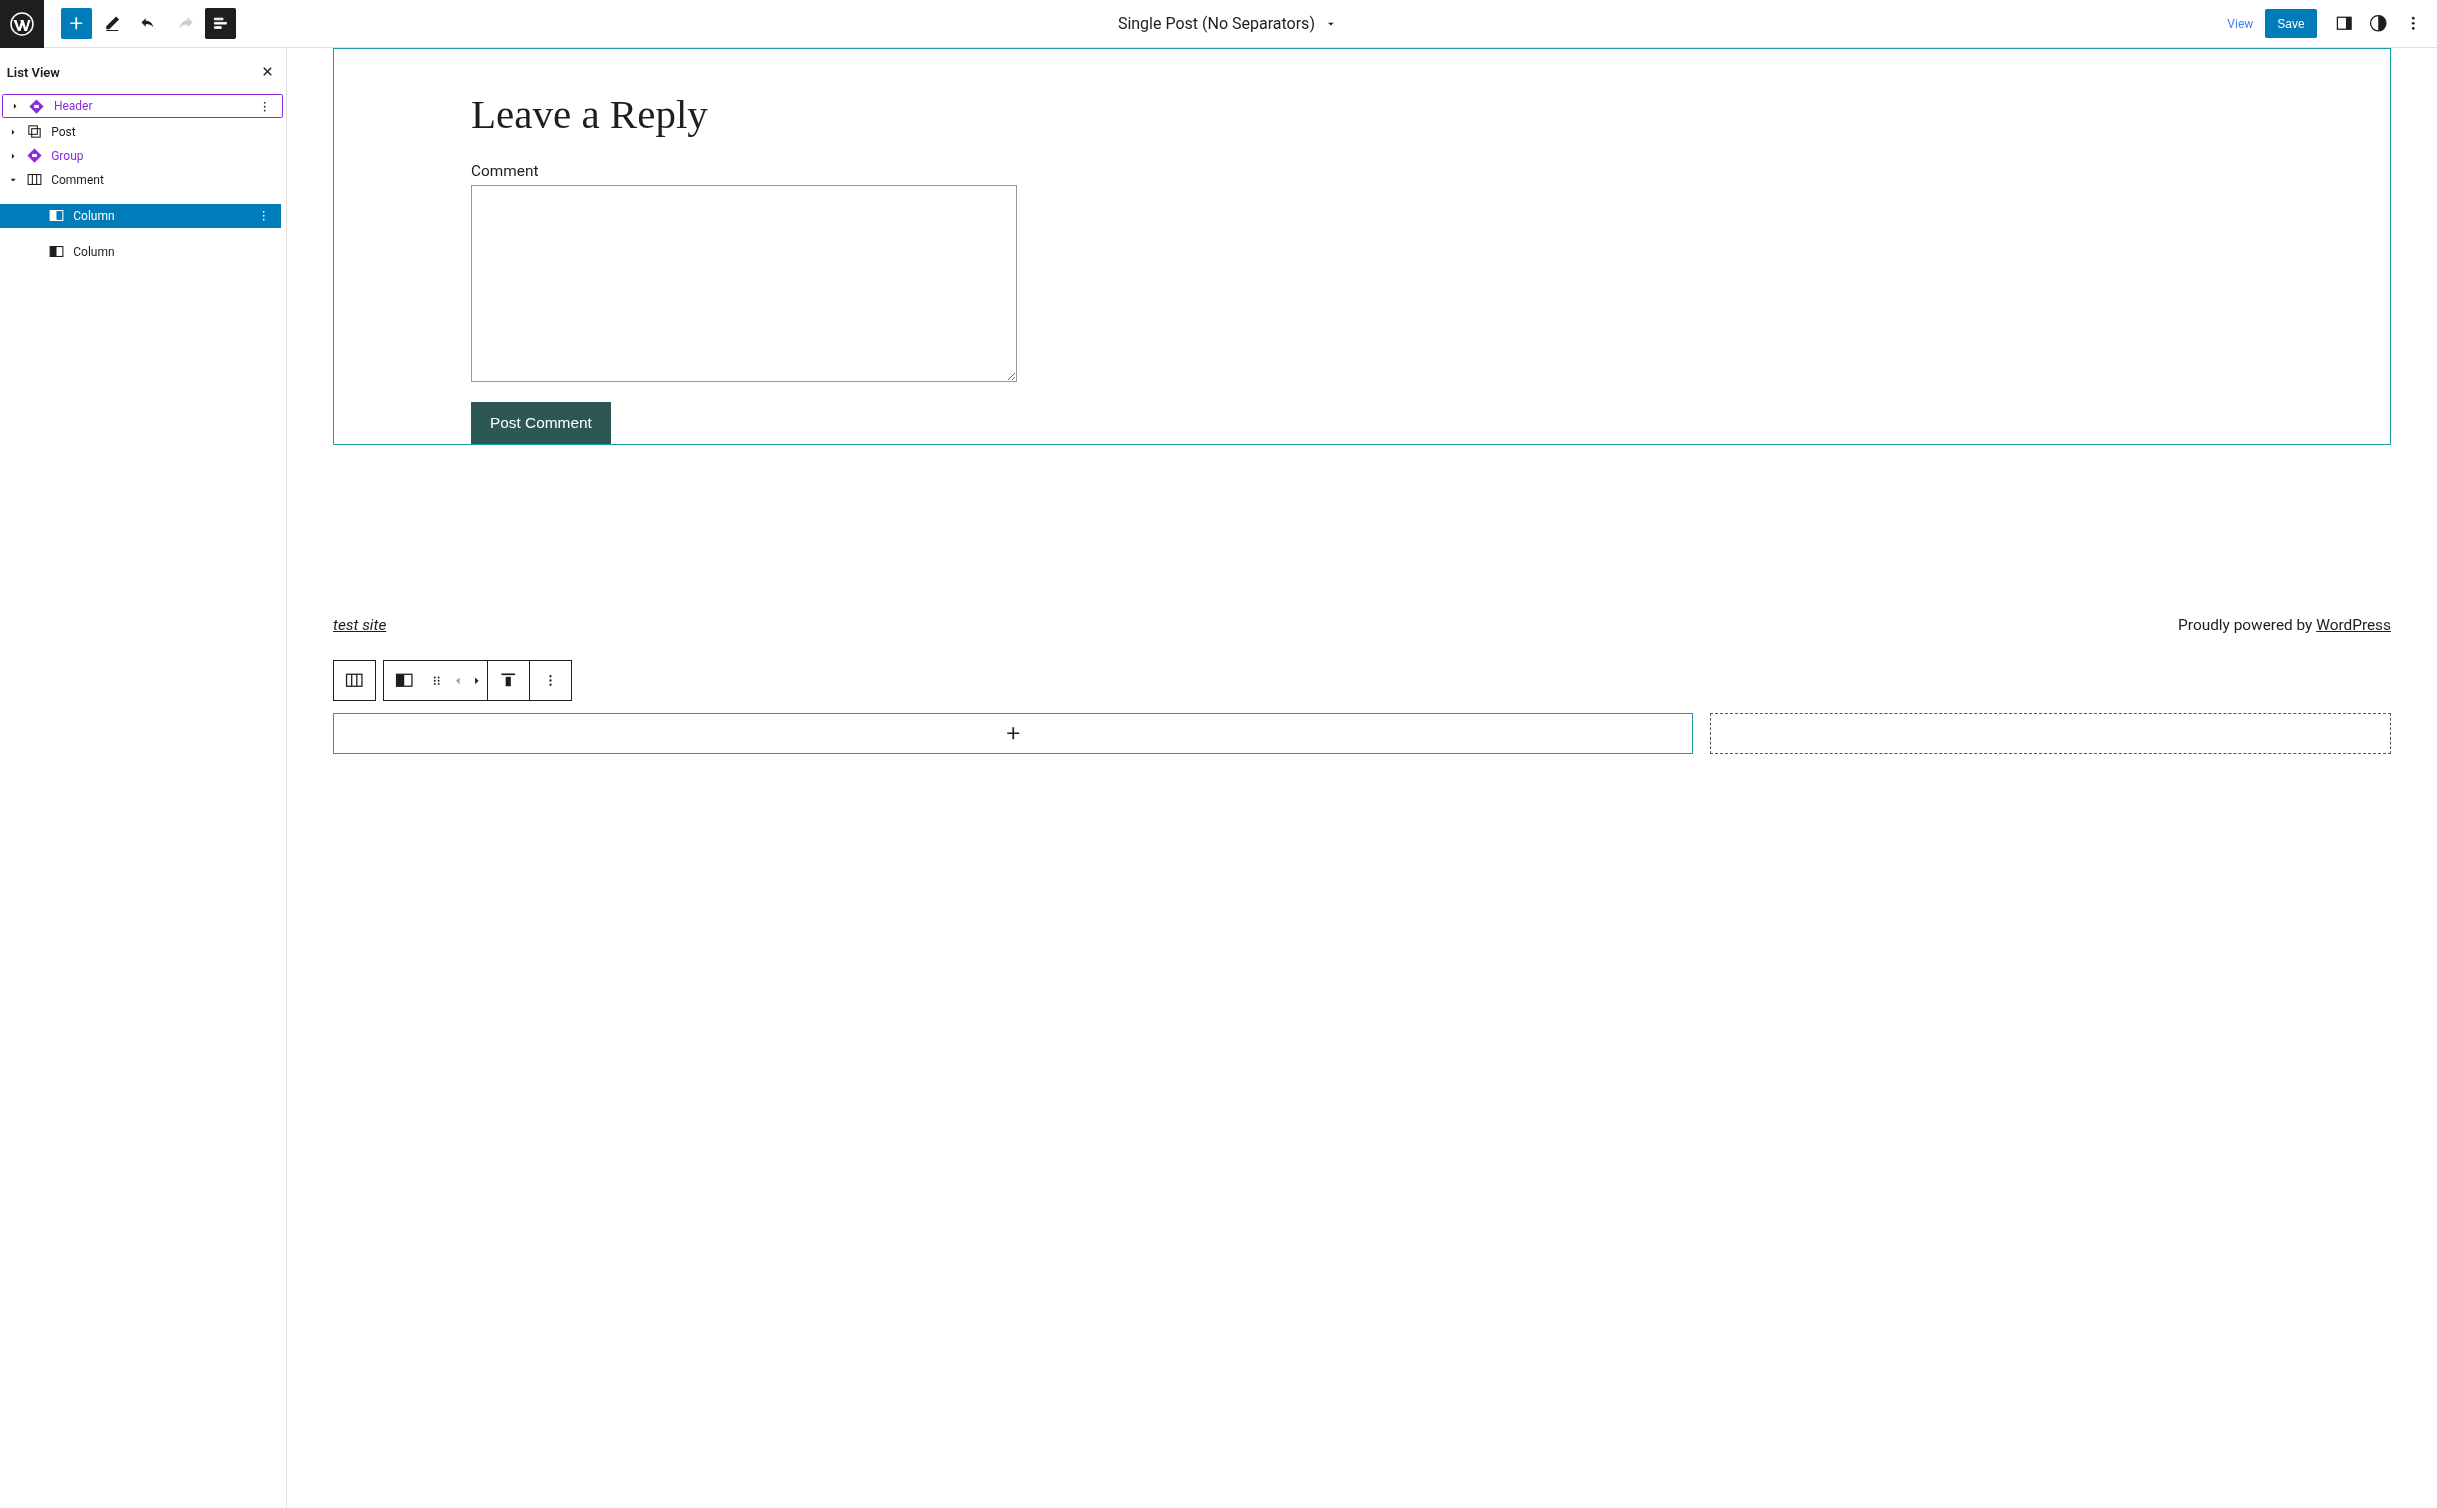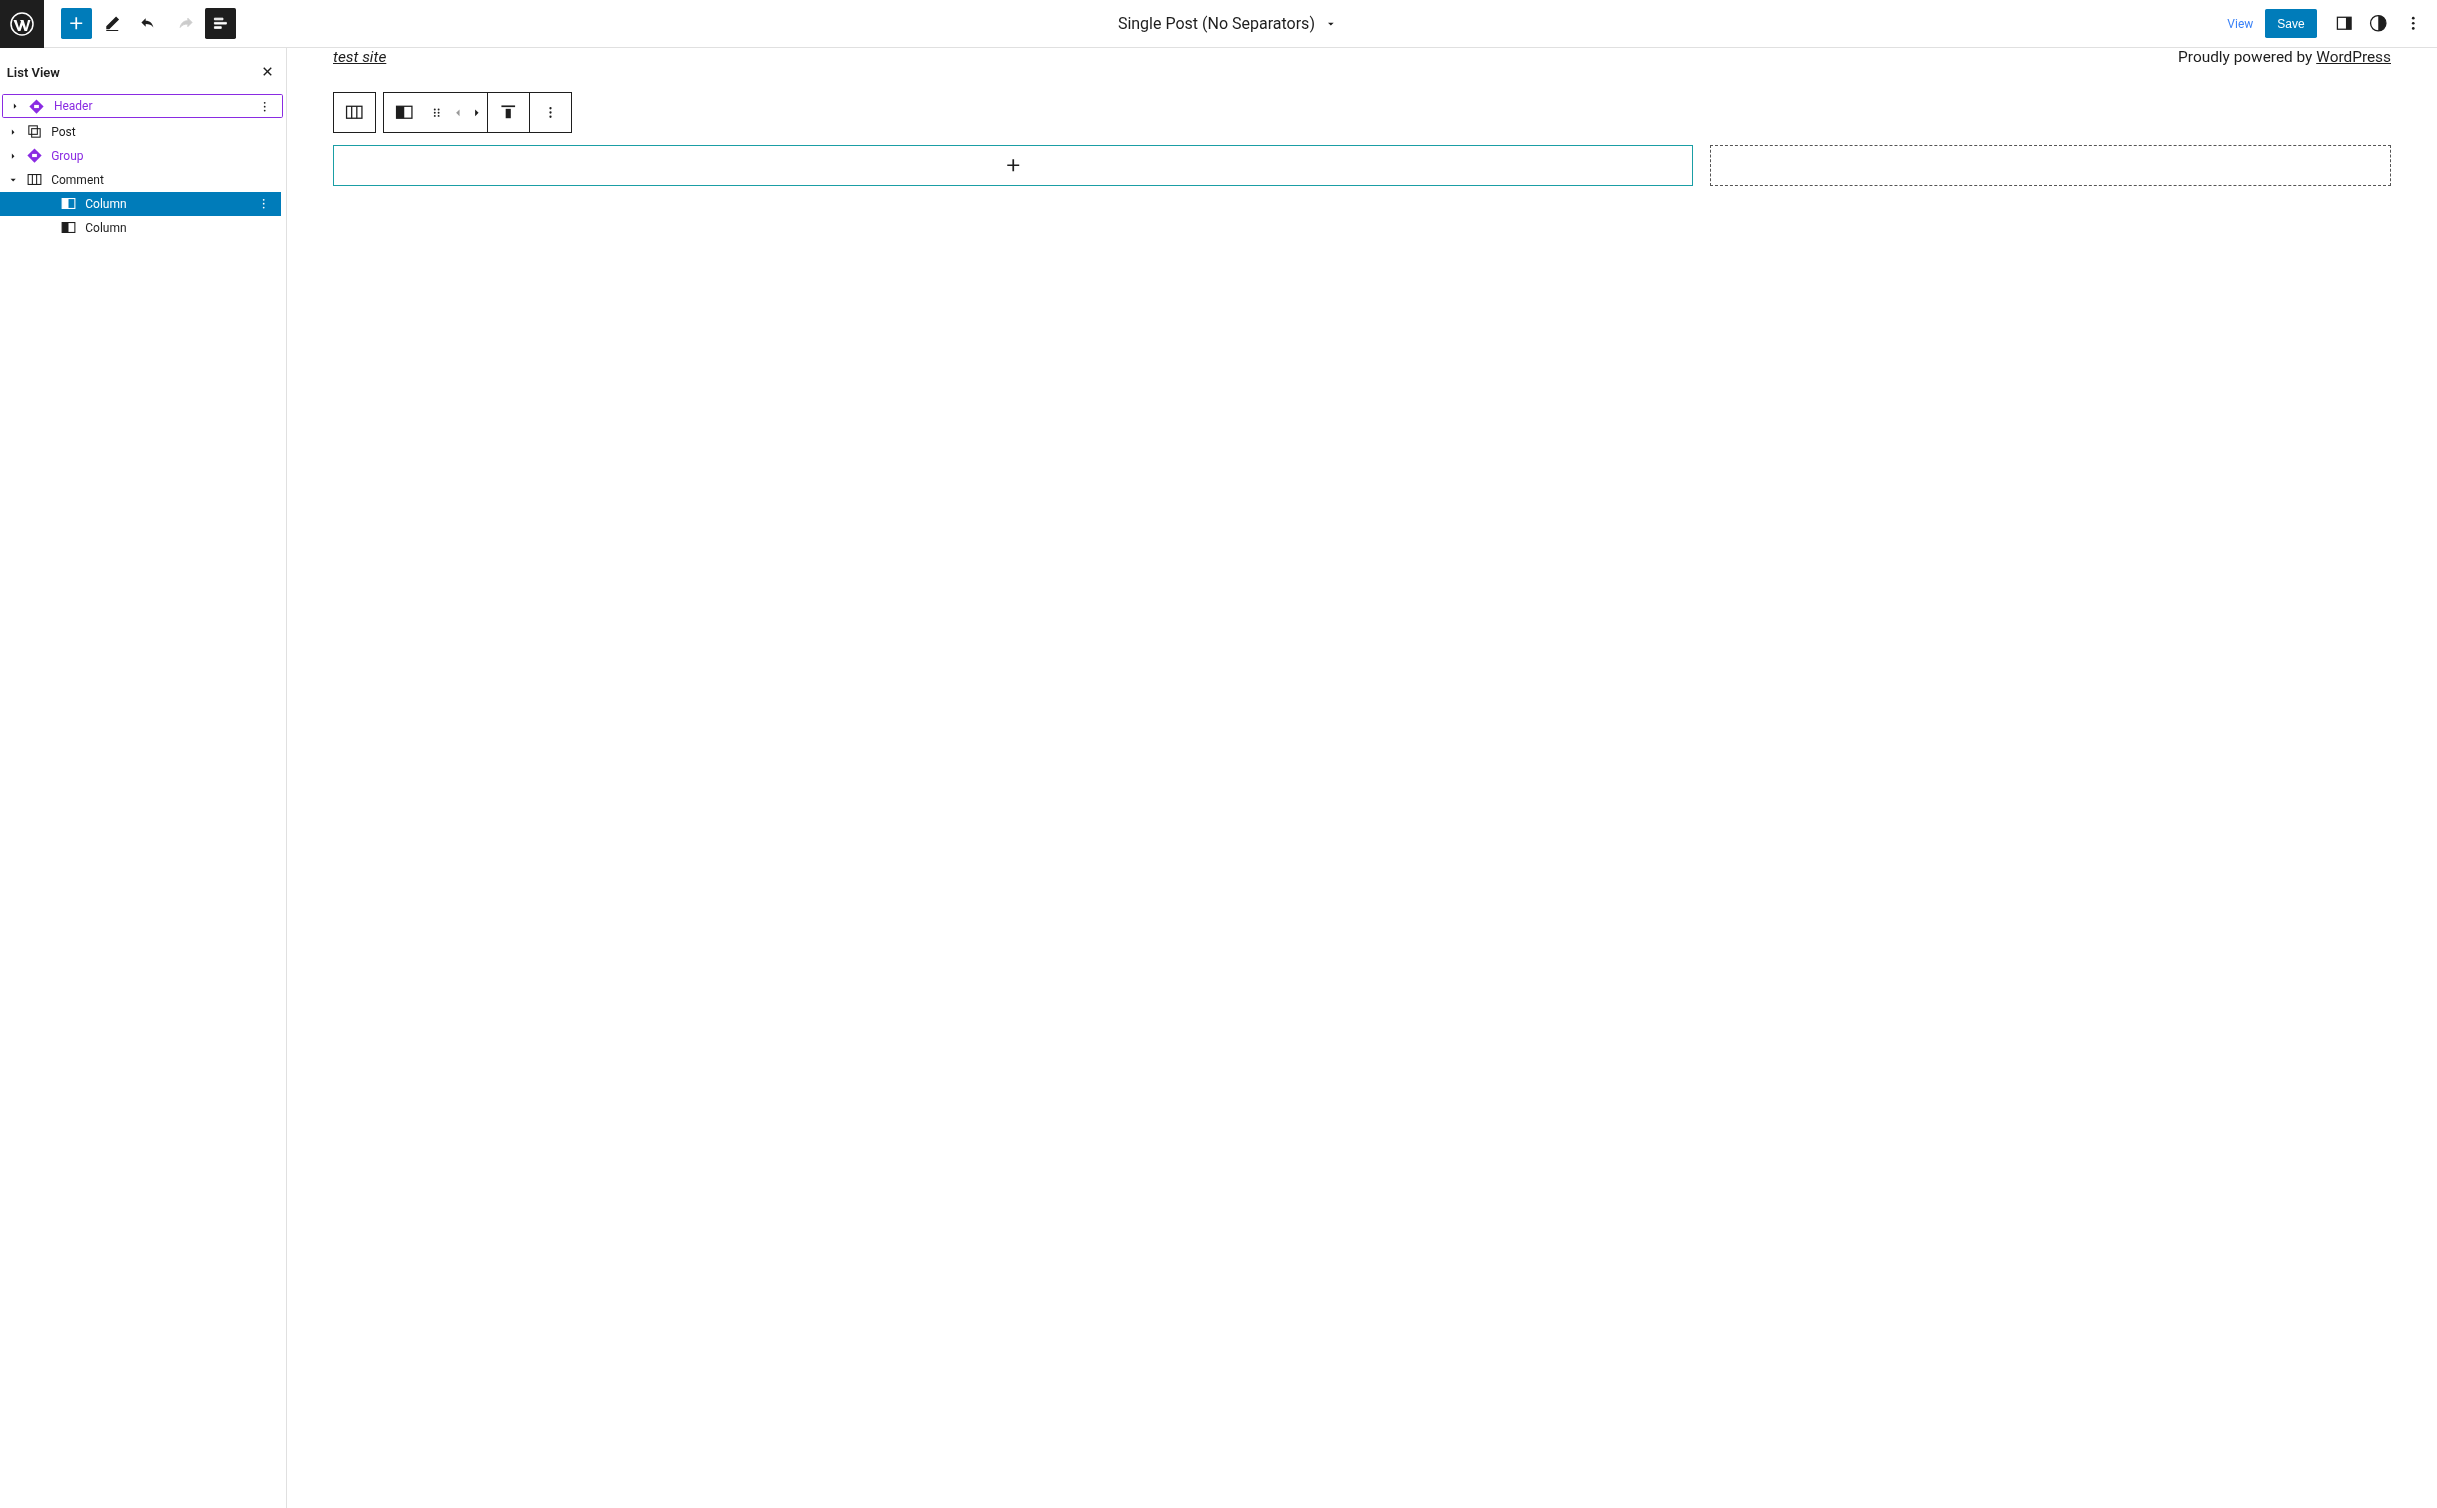--- a/index.html
+++ b/index.html
@@ -33,21 +33,21 @@
 .tree-item { display: flex; align-items: center; height: 24px; padding: 0 6.8px; cursor: pointer; position: relative; }
 .tree-item .expander { width: 12px; display: flex; align-items: center; justify-content: center; margin-right: 5.1px; }
 .tree-item .block-icon { width: 20.5px; height: 20.5px; display: flex; align-items: center; justify-content: center; margin-right: 6.8px; }
 .tree-item .label { flex: 1; font-size: 12px; }
 .tree-item .more { width: 20.5px; display: flex; align-items: center; justify-content: center; }
 .tree-item.purple-outline { border: 1.3px solid #8a2be2; border-radius: 1.7px; margin: 1.7px 3.4px 1.7px 1.7px; }
 .tree-item.purple-outline .label { color: #8a2be2; }
 .tree-item.purple-text .label { color: #8a2be2; }
 .tree-item.blue-sel { background: #007cba; color: #fff; margin-right: 5.1px; }
 .tree-item.blue-sel .label { color: #fff; }
-.tree-item.indent1 { padding-left: 58px; }
+.tree-item.indent1 { padding-left: 46px; margin-top: 12px; }
 
 .canvas { flex: 1; overflow-y: auto; padding: 0 46px 34px 46px; position: relative; }
 .canvas-inner { position: relative; }
 
 .comments-block { border: 0.9px solid #1a9ea5; padding: 41px 137px 0 137px; margin-bottom: 171px; }
 .reply-h { font-family: Georgia, 'Times New Roman', serif; font-size: 41px; font-weight: 400; margin-bottom: 24px; color: #1e1e1e; }
 .comment-label { font-size: 15.4px; margin-bottom: 5.1px; display: block; }
 .comment-textarea { width: 546px; height: 197px; border: 0.9px solid #999; padding: 6.8px; font-size: 12px; resize: both; }
 .post-comment-btn { background: #2c5753; color: #fff; border: none; padding: 12px 19px; font-size: 15.4px; margin-top: 17px; cursor: pointer; }
 
@@ -246,20 +246,26 @@
             <rect x="3" y="5" width="9" height="14" class="fill-dark"></rect>
           </svg>
         </span>
       <span class="label">Column</span>
     </div>
   </aside>
 
   <div class="canvas">
     <div class="canvas-inner">
 
+      <div class="comments-block">
+        <h2 class="reply-h">Leave a Reply</h2>
+        <label class="comment-label">Comment</label>
+        <textarea class="comment-textarea" style=""></textarea><br>
+        <button class="post-comment-btn">Post Comment</button>
+      </div>
 
       <div class="footer-row">
         <span class="site-title">test site</span>
         <span class="powered">
           <span>Proudly powered by </span><a>WordPress</a>
         </span>
       </div>
 
       
       <div class="block-toolbar">

